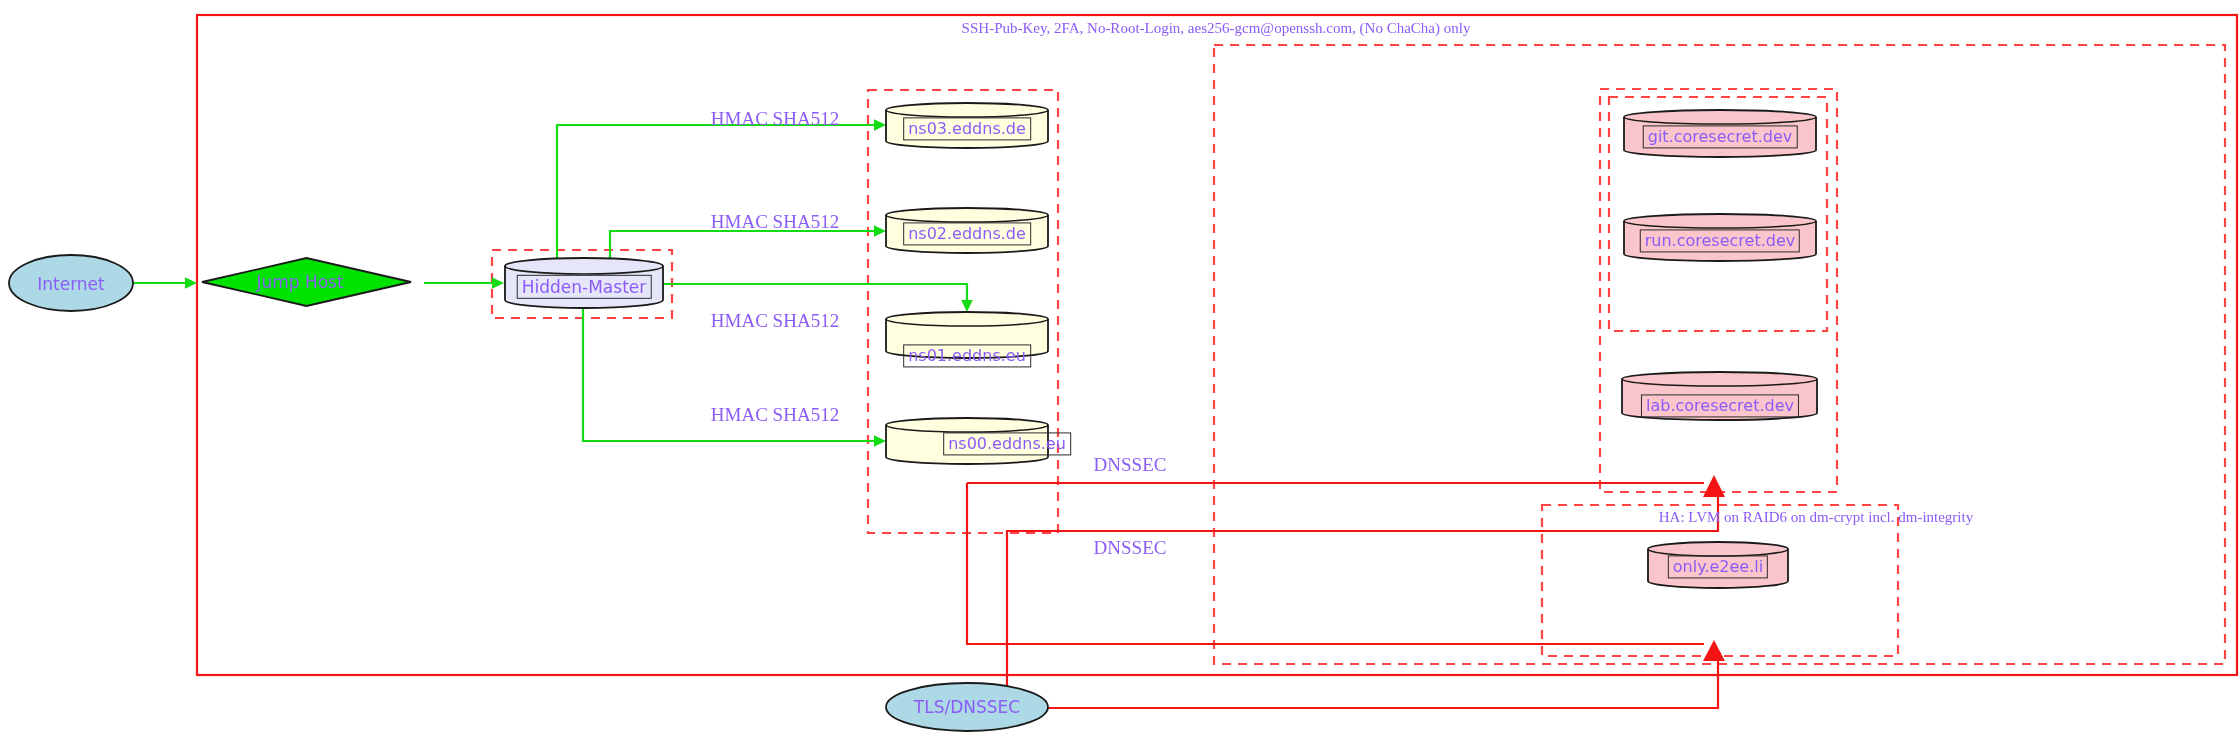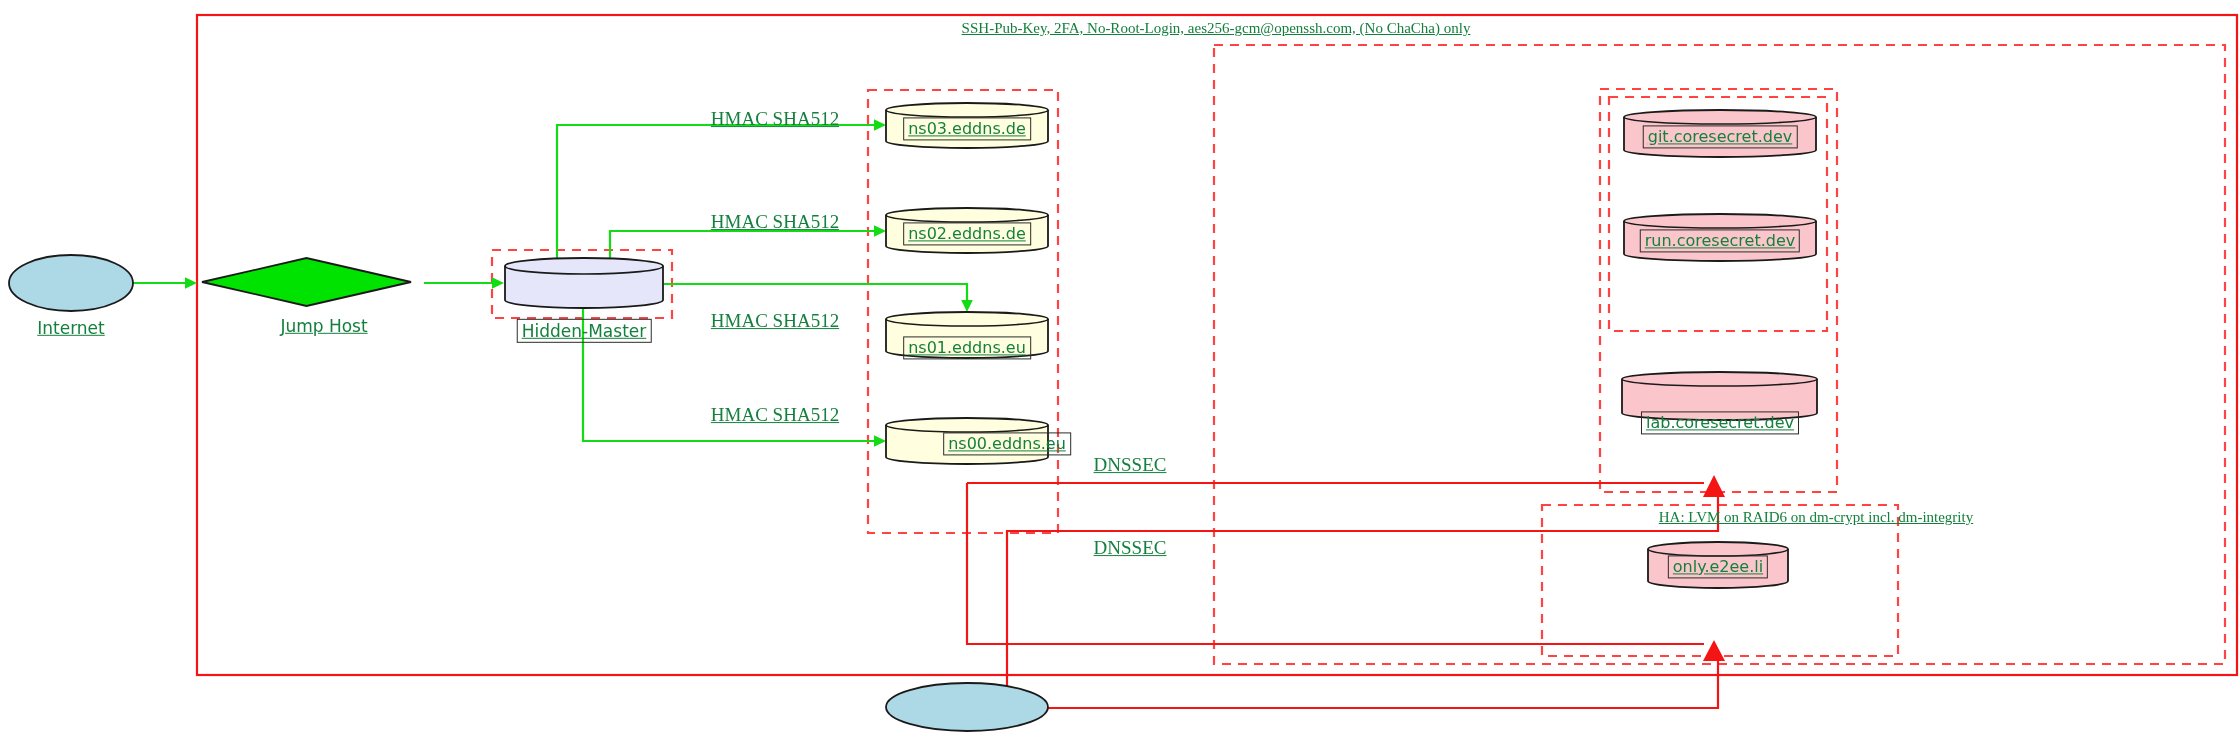--- a/index.html
+++ b/index.html
@@ -16,22 +16,22 @@
   .rarrow{fill:var(--edge-red,#f51414);stroke:none;}
   
   .nodeshape{stroke:var(--node-border,#1a1a1a);stroke-width:1.8;}
   .lid{fill:none;stroke:var(--node-border,#1a1a1a);stroke-width:1.6;}
   .blue{fill:var(--node-blue,#add8e6);}
   .greenfill{fill:var(--node-green,#00e300);}
   .lav{fill:var(--node-lavender,#e6e6fa);}
   .yellow{fill:var(--node-yellow,#ffffe0);}
   .pink{fill:var(--node-pink,#fbc6cb);}
   
-  .lbl{position:absolute;transform:translate(-50%,-50%);white-space:nowrap;color:#15803d;text-decoration:underline;}
-  .sans{font:17px/1.2 "DejaVu Sans",sans-serif;margin-top:44px;}
+  .lbl{position:absolute;transform:translate(-50%,-50%);white-space:nowrap;color:#8b5cf6;}
+  .sans{font:17px/1.2 "DejaVu Sans",sans-serif;}
   .sans-sm{font:16px/1.2 "DejaVu Sans",sans-serif;}
   .serif{font:19px/1.15 "Liberation Serif",serif;}
   .serif-sm{font:15px/1.2 "Liberation Serif",serif;}
   .boxed{border:1px solid #2b2b2b;padding:1px 4px;background:transparent;}
 </style>
 </head>
 <body>
 
 <div class="stage">
 
@@ -118,29 +118,29 @@
 
     <g>
       <ellipse class="nodeshape blue" cx="967" cy="707" rx="81" ry="24"></ellipse>
     </g>
   </svg>
 
   <div class="lbl serif-sm" style="left:1216px;top:28px;">SSH-Pub-Key, 2FA, No-Root-Login, aes256-gcm@openssh.com, (No ChaCha) only</div>
   <div class="lbl serif-sm" style="left:1816px;top:517px;">HA: LVM on RAID6 on dm-crypt incl. dm-integrity</div>
 
   <div class="lbl sans" style="left:71px;top:284px;">Internet</div>
-  <div class="lbl sans" style="left:324px;top:282px;text-align:center;">Jump Host</div>
+  <div class="lbl sans" style="left:300px;top:282px;text-align:center;">Jump Host</div>
   <div class="lbl sans boxed" style="left:584px;top:287px;">Hidden-Master</div>
   <div class="lbl sans-sm boxed" style="left:967px;top:129px;">ns03.eddns.de</div>
   <div class="lbl sans-sm boxed" style="left:967px;top:234px;">ns02.eddns.de</div>
-  <div class="lbl sans-sm boxed" style="left:967px;top:348px;text-align:right;">ns01.eddns.eu</div>
+  <div class="lbl sans-sm boxed" style="left:967px;top:356px;text-align:right;">ns01.eddns.eu</div>
   <div class="lbl sans-sm boxed" style="left:967px;top:444px;margin-left:40px;">ns00.eddns.eu</div>
   <div class="lbl sans-sm boxed" style="left:1720px;top:137px;">git.coresecret.dev</div>
   <div class="lbl sans-sm boxed" style="left:1720px;top:241px;">run.coresecret.dev</div>
-  <div class="lbl sans-sm boxed" style="left:1720px;top:423px;">lab.coresecret.dev</div>
+  <div class="lbl sans-sm boxed" style="left:1720px;top:406px;">lab.coresecret.dev</div>
   <div class="lbl sans-sm boxed" style="left:1718px;top:567px;">only.e2ee.li</div>
   <div class="lbl sans" style="left:967px;top:707px;">TLS/DNSSEC</div>
 
   <div class="lbl serif" style="left:775px;top:119px;">HMAC SHA512</div>
   <div class="lbl serif" style="left:775px;top:222px;">HMAC SHA512</div>
   <div class="lbl serif" style="left:775px;top:321px;">HMAC SHA512</div>
   <div class="lbl serif" style="left:775px;top:415px;">HMAC SHA512</div>
   <div class="lbl serif" style="left:1130px;top:465px;">DNSSEC</div>
   <div class="lbl serif" style="left:1130px;top:548px;">DNSSEC</div>
 

